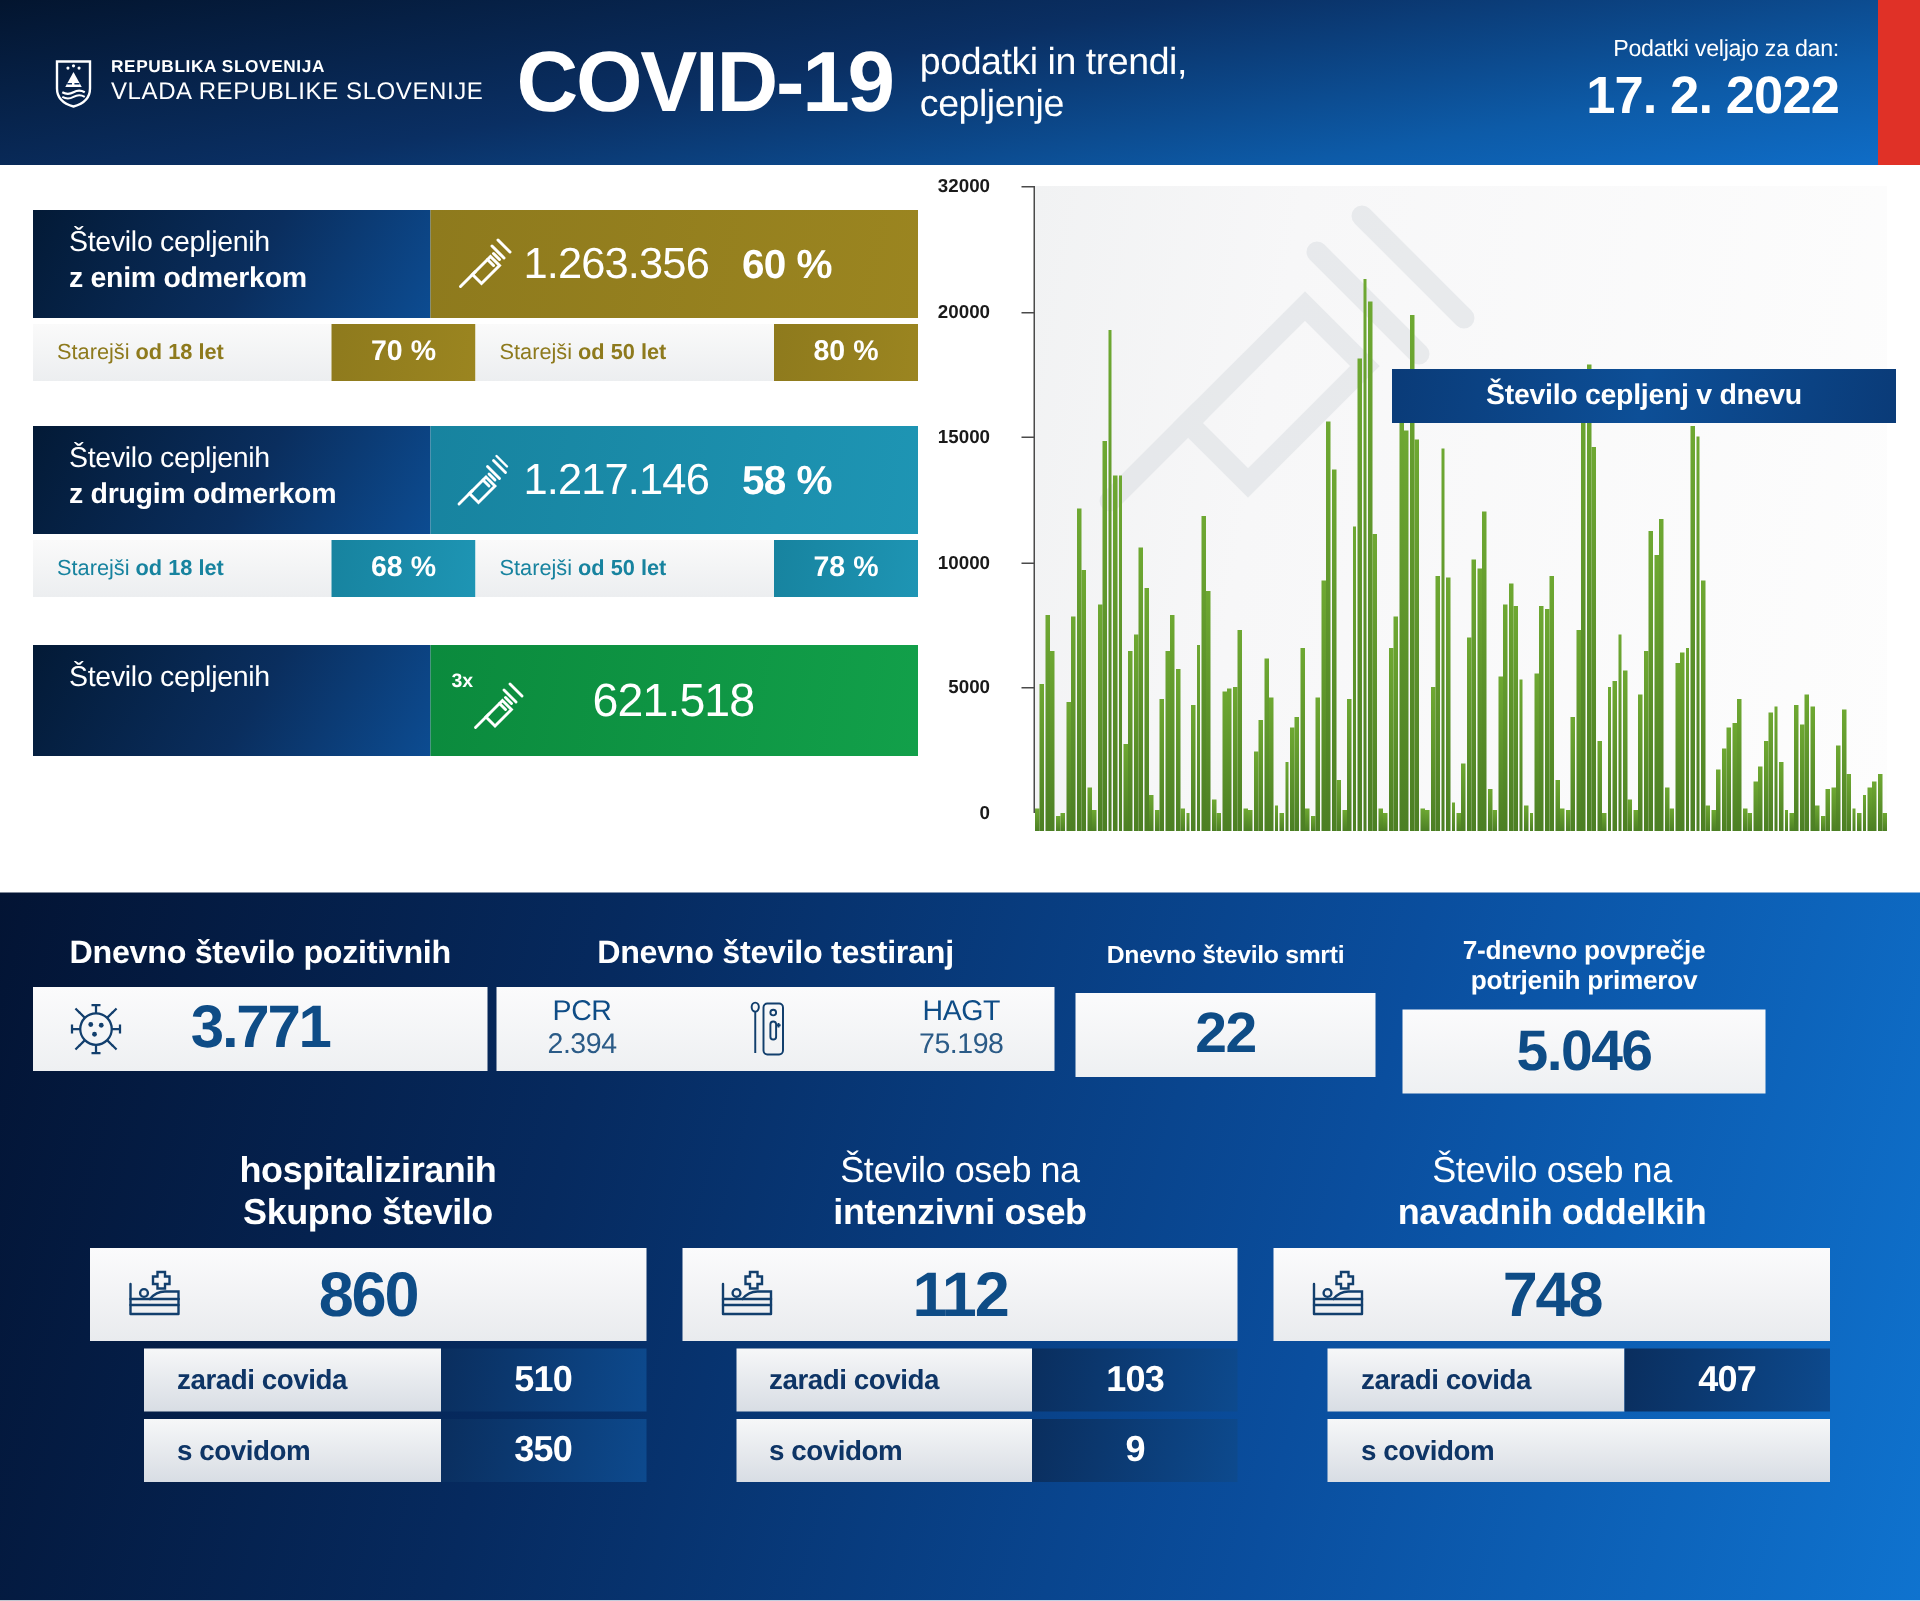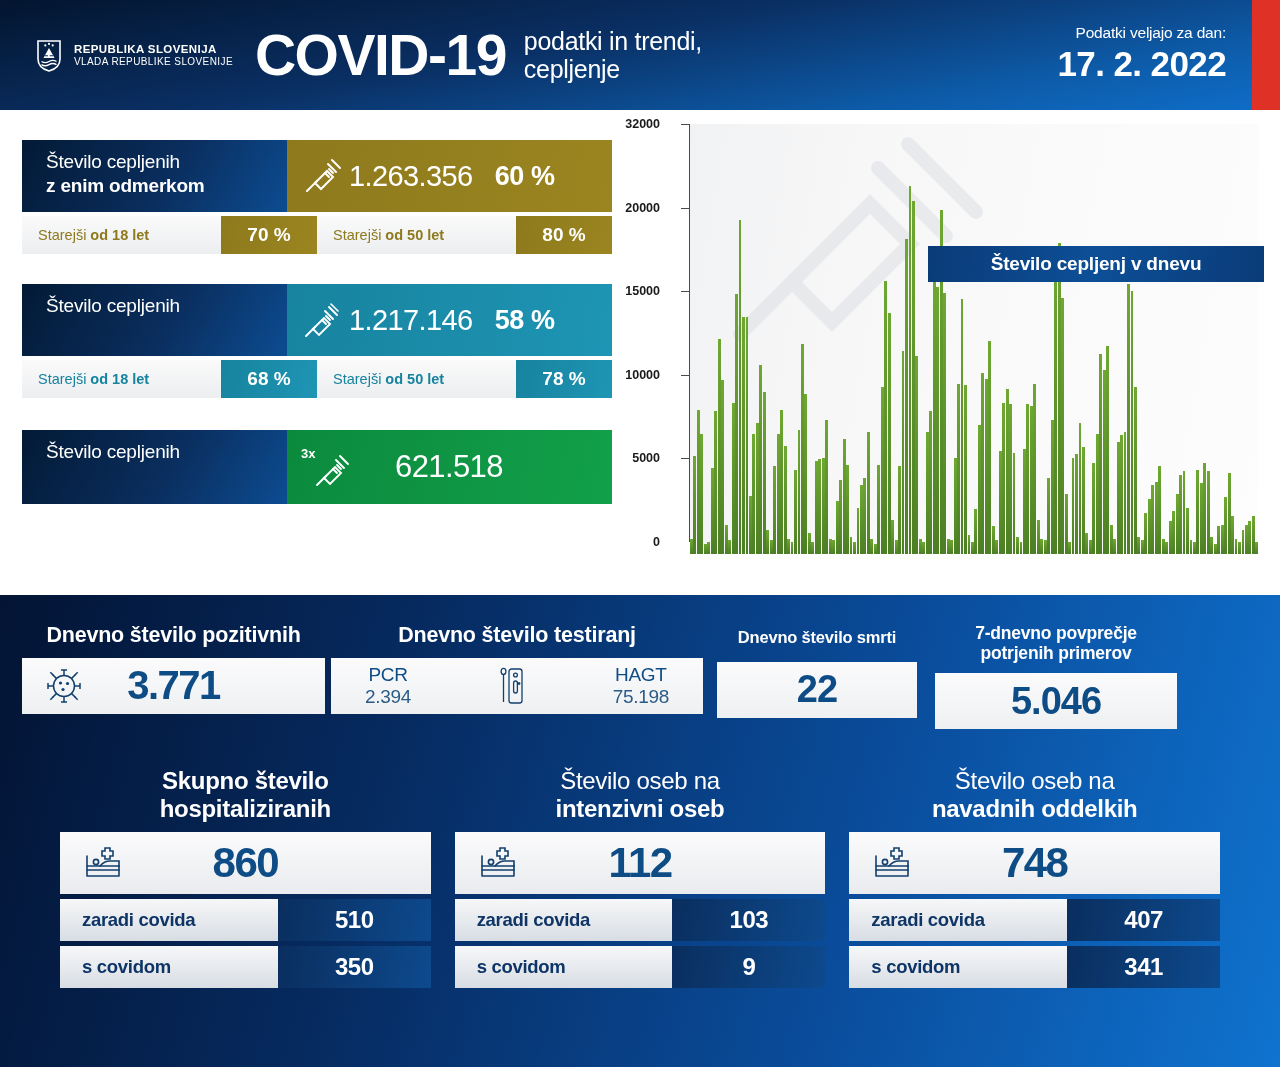--- a/index.html
+++ b/index.html
@@ -20,21 +20,21 @@
   .header .red-bar {
     position: absolute; right: 0; top: 0; width: 28px; height: 110px;
     background: #e03127;
   }
   .gov-logo { display: flex; align-items: center; margin-left: 36px; }
   .crest {
     width: 26px; height: 33px; margin-right: 12px;
   }
   .gov-text { color: #ffffff; line-height: 1.25; }
   .gov-text .l1 { font-size: 11.5px; font-weight: bold; letter-spacing: .4px; }
-  .gov-text .l2 { font-size: 10px; font-weight: normal; letter-spacing: .4px; }
+  .gov-text .l2 { font-size: 16px; font-weight: normal; letter-spacing: .4px; }
 
   .title-wrap { display: flex; align-items: center; margin-left: 22px; }
   .covid-title {
     font-size: 57px; font-weight: bold; color: #ffffff;
     letter-spacing: -1.5px; line-height: 1;
   }
   .subtitle {
     margin-left: 18px; color: #ffffff; font-size: 25px;
     font-weight: 300; line-height: 1.12; letter-spacing: -.3px;
   }
@@ -164,21 +164,21 @@
   .hosp-title { color: #ffffff; text-align: center; line-height: 1.15; margin-bottom: 10px; }
   .hosp-title .h1 { font-size: 24px; font-weight: 300; letter-spacing: -.3px; display:block;}
   .hosp-title .h2 { font-size: 24px; font-weight: bold; letter-spacing: -.3px; display:block;}
   .hosp-main {
     position: relative; height: 62px;
     background: linear-gradient(180deg,#fbfbfc 0%, #e9ebee 100%);
     display: flex; align-items: center; justify-content: center;
   }
   .hosp-main .hnum { font-size: 42px; font-weight: bold; color: #0e4c86; letter-spacing: -1.5px; }
   .bed-icon { position: absolute; left: 24px; top: 50%; transform: translateY(-50%); width: 40px; height: 34px;}
-  .hosp-sub { display: flex; height: 42px; margin-top: 5px; }
+  .hosp-sub { display: flex; height: 42px; margin-top: 5px; margin-left: 36px; }
   .hosp-sub .hl {
     flex: 1.28; display: flex; align-items: center; padding-left: 22px;
     background: linear-gradient(180deg,#f6f7f8 0%, #d8dde4 100%);
     color: #0e3566; font-size: 18.5px; font-weight: bold; letter-spacing: -.3px;
   }
   .hosp-sub .hv {
     flex: 1; display: flex; align-items: center; justify-content: center;
     background: linear-gradient(100deg,#0a2e5e 0%, #0d4a8e 100%);
     color: #ffffff; font-size: 24px; font-weight: bold; letter-spacing: -.5px;
   }
@@ -260,20 +260,21 @@
             </div>
             <div class="sv gold">80 %</div>
           </div>
         </div>
       </div>
 
       <div class="vax-group" style="margin-top:30px">
         <div class="vax-main">
           <div class="vax-label">
             <div class="t1">Število cepljenih</div>
+            <div class="t2">z drugim odmerkom</div>
           </div>
           <div class="vax-value teal">
             <svg class="syringe" viewBox="0 0 42 42">
               <g stroke="#ffffff" stroke-width="1.9" fill="none" stroke-linecap="round">
                 <path d="M5 37 L14 28"></path>
                 <path d="M12 30 L23 19 L29 25 L18 36 Z"></path>
                 <path d="M24 12 L32 20"></path>
                 <path d="M28 8 L36 16"></path>
                 <path d="M21 21 l4 4 M25 17 l4 4"></path>
                 <path d="M30 5 L37 12" stroke-width="1.6"></path>
@@ -584,22 +585,22 @@
         <div class="white-card">
           <div class="bignum">5.046</div>
         </div>
       </div>
     </div>
 
     <div class="hosp-row">
 
       <div class="hosp-block">
         <div class="hosp-title">
+          <span class="h2">hospitaliziranih</span>
           <span class="h2">Skupno število</span>
-          <span class="h2">hospitaliziranih</span>
         </div>
         <div class="hosp-main">
           <svg class="bed-icon" viewBox="0 0 40 34">
             <g stroke="#123f6d" stroke-width="1.6" fill="none" stroke-linecap="round">
               <path d="M3 10 v20 M3 30 h32 M35 20 v10"></path>
               <path d="M3 20 h32 M3 24 h32"></path>
               <circle cx="12" cy="16" r="2.6"></circle>
               <path d="M16 20 q4 -5 10 -5 h9 v5"></path>
               <path d="M21 2 h5 v3 h3 v5 h-3 v3 h-5 v-3 h-3 v-5 h3 z"></path>
             </g>
@@ -659,18 +660,17 @@
             </g>
           </svg>
           <div class="hnum">748</div>
         </div>
         <div class="hosp-sub">
           <div class="hl">zaradi covida</div>
           <div class="hv">407</div>
         </div>
         <div class="hosp-sub">
           <div class="hl">s covidom</div>
-          <div class="hv">341</div>
         </div>
       </div>
     </div>
   </div>
 </div>
 
 </body></html>

